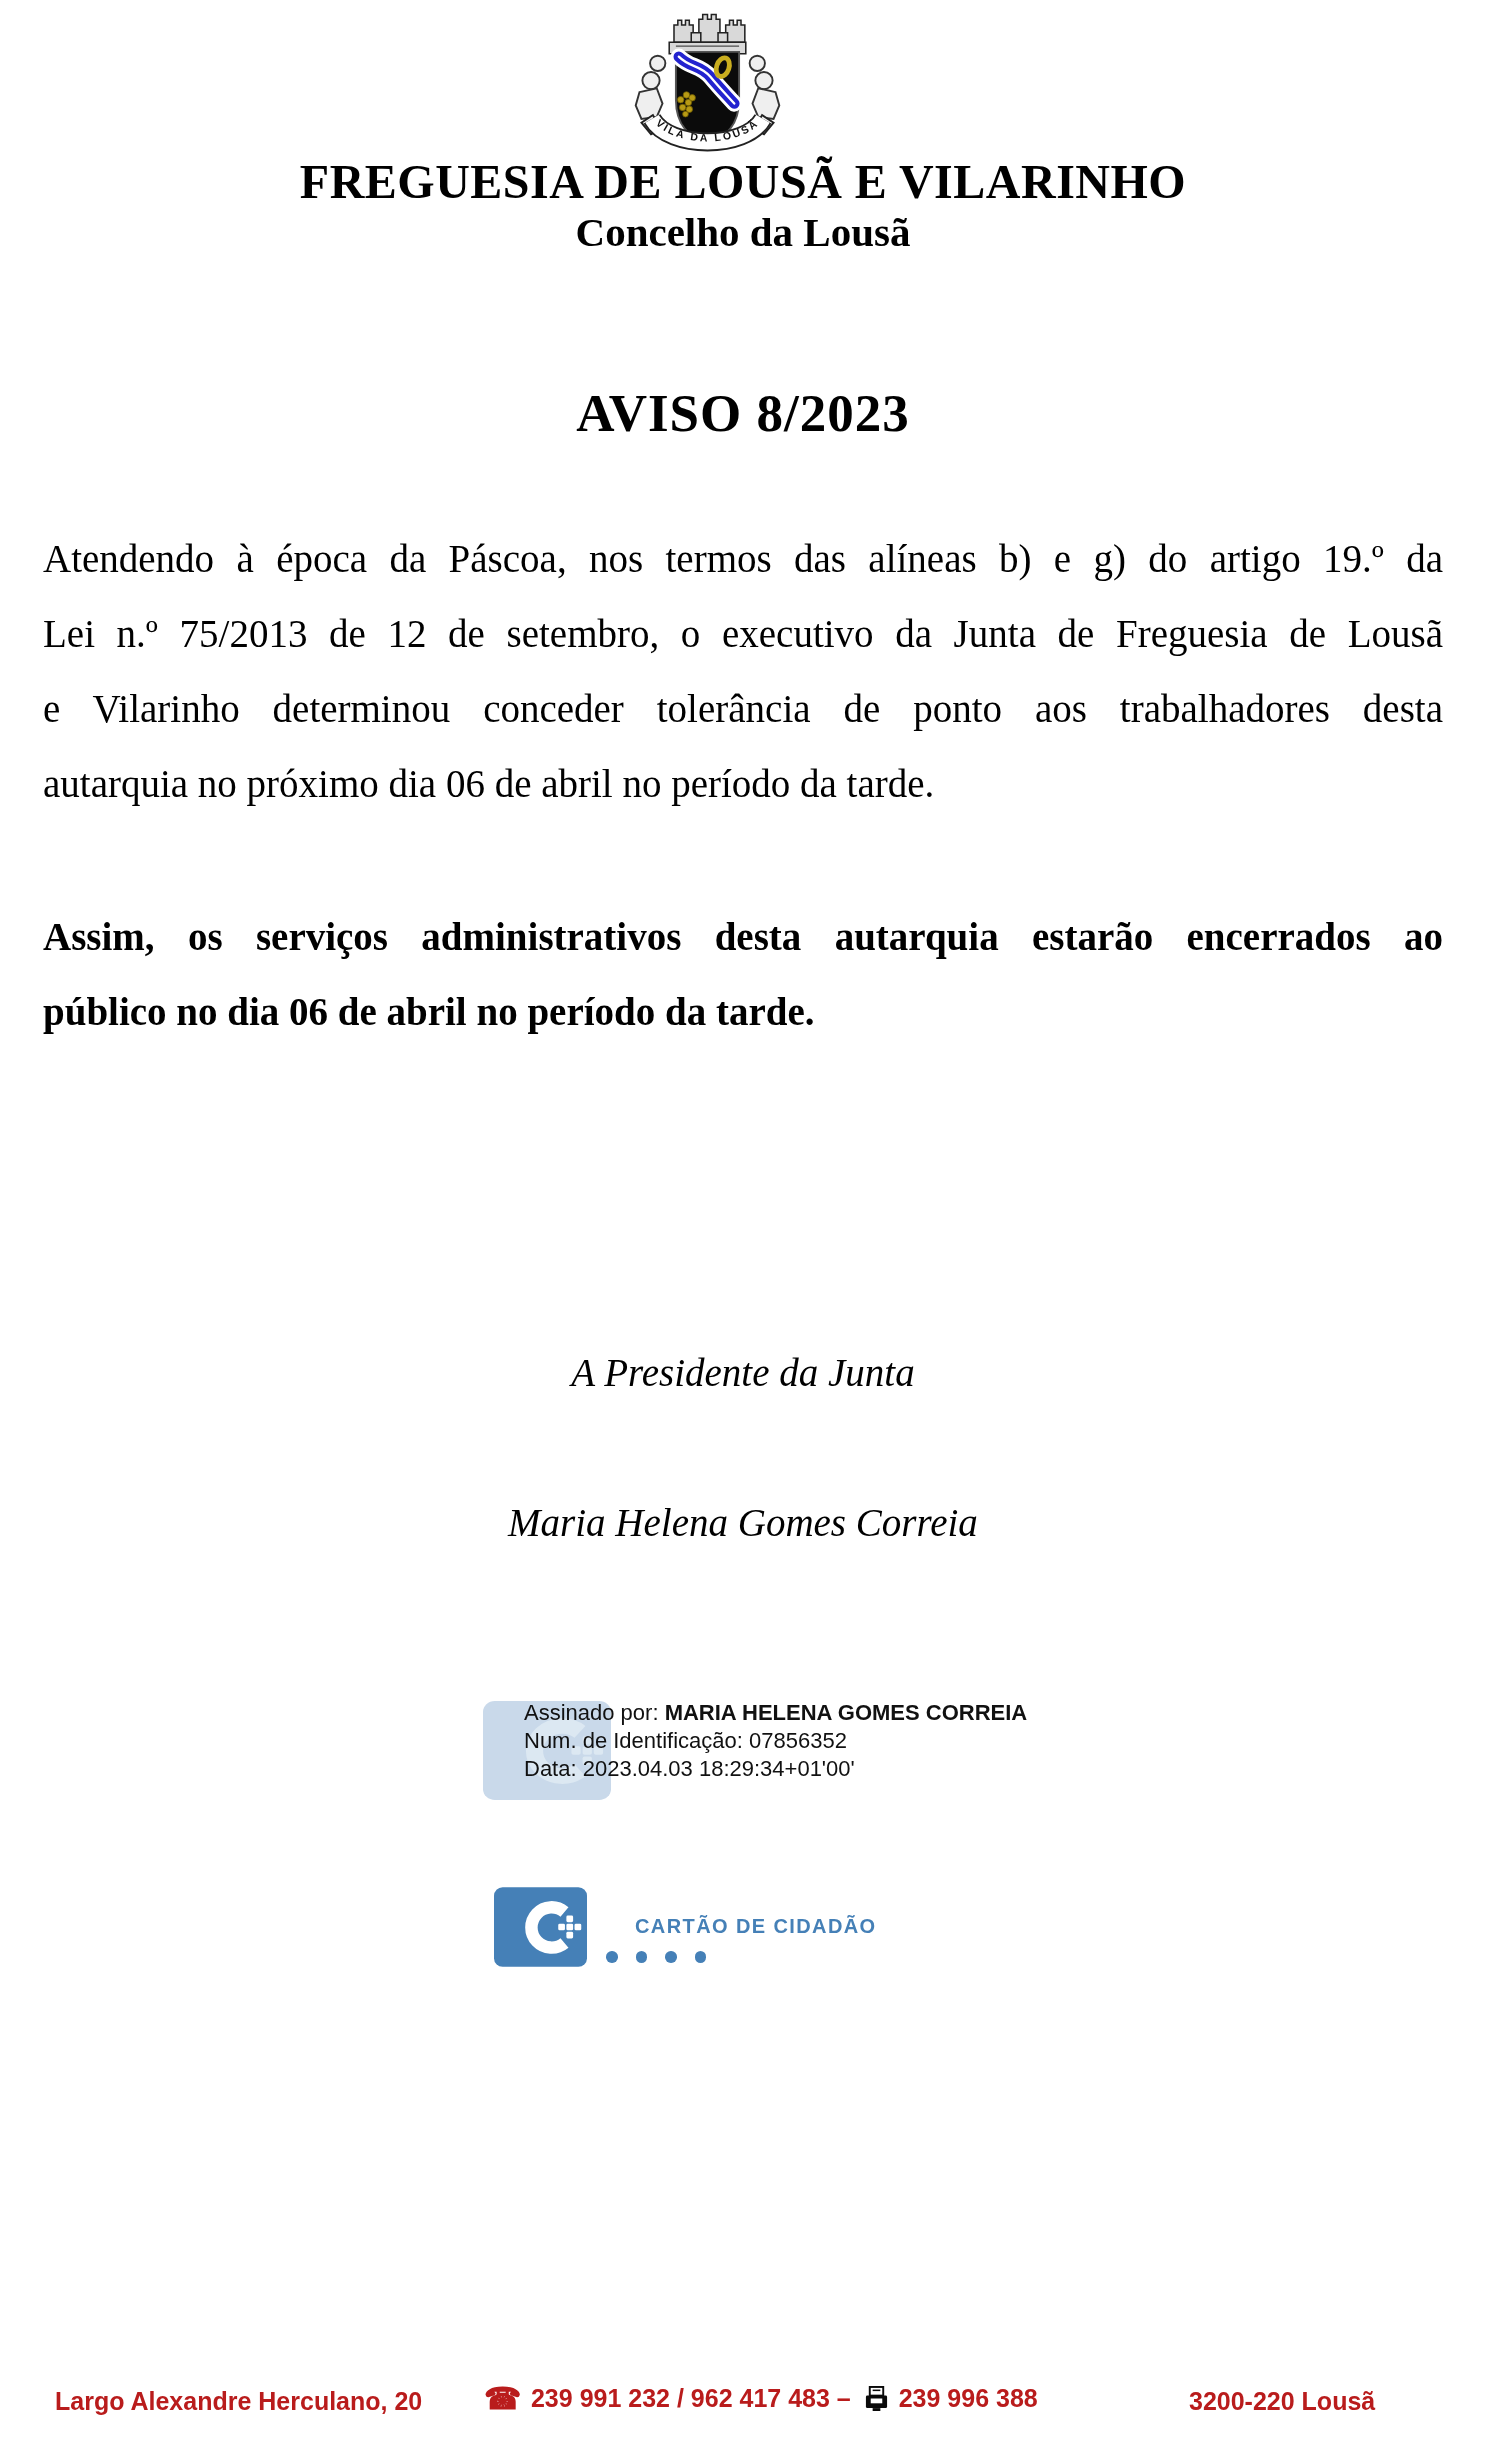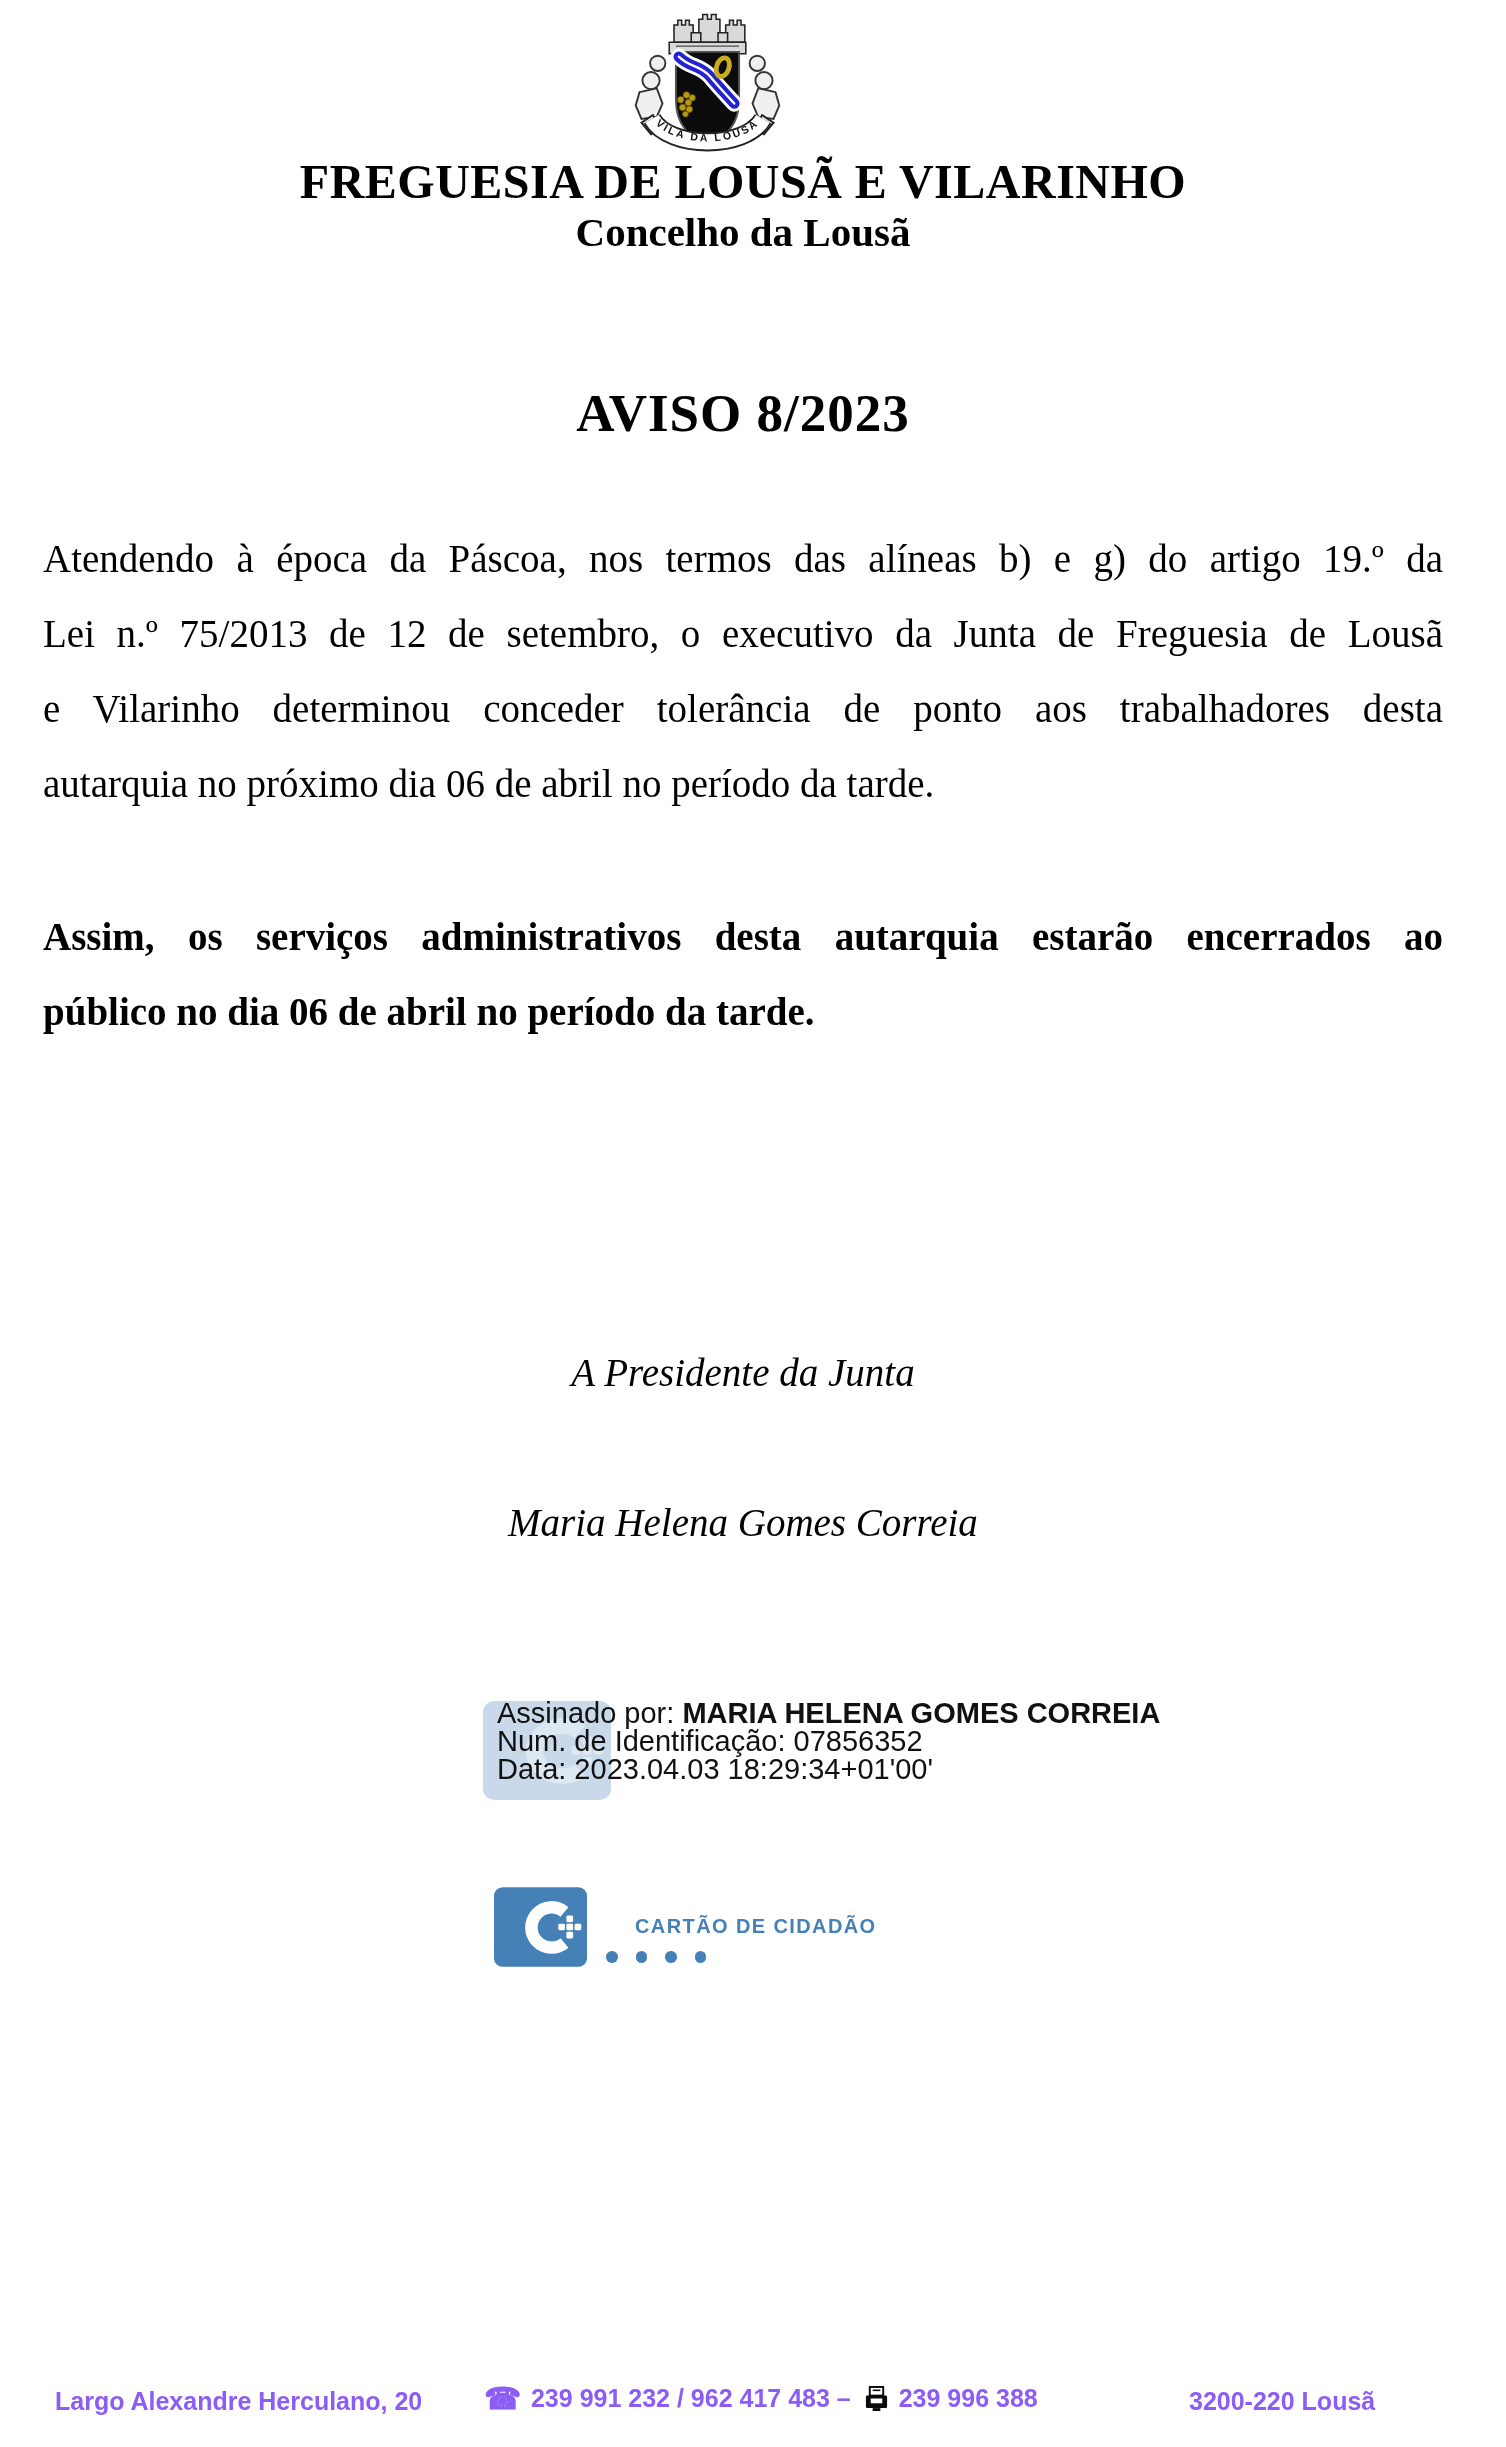--- a/index.html
+++ b/index.html
@@ -36,43 +36,43 @@
   .tline{width:1400px;line-height:75px;white-space:normal;}
   .just{text-align:justify;text-align-last:justify;}
   .dateline{left:43px;top:1150px;width:1400px;font-size:39px;line-height:75px;}
   .signoff{left:43px;width:1400px;text-align:center;font-size:39px;line-height:57px;font-style:italic;}
   .role{top:1344px;}
   .name{top:1494px;}
 
   
   .sig-watermark{left:483px;top:1701px;width:128px;height:99px;z-index:0;}
   .sig-block{
-    left:497px;top:1699px;z-index:1;
+    left:524px;top:1699px;z-index:1;
     font-family:"Liberation Sans", sans-serif;
-    font-size:29px;line-height:28px;color:#111;
+    font-size:22px;line-height:28px;color:#111;
     white-space:nowrap;
   }
   .sig-name{font-weight:bold;}
 
   
   .cc-box{left:494px;top:1887px;width:93px;height:80px;}
   .cc-label{
     left:635px;top:1915px;
     font-family:"Liberation Sans", sans-serif;
     font-weight:bold;font-size:20px;letter-spacing:1.4px;
     color:#4580b7;white-space:nowrap;
   }
   .cc-dots{left:606px;top:1951px;display:flex;gap:18px;}
   .cc-dots span{width:11.5px;height:11.5px;border-radius:50%;background:#4580b7;display:block;}
 
   
   .footer{
     left:0;top:2384px;width:1506px;height:38px;
     font-family:"Liberation Sans", sans-serif;
-    font-weight:bold;font-size:25px;color:#8b5cf6;
+    font-weight:bold;font-size:25px;color:#b91c1c;
   }
   .footer .addr{position:absolute;left:55px;top:2.9px;white-space:nowrap;}
   .footer .phones{position:absolute;left:484px;top:0;display:flex;align-items:center;gap:9.6px;white-space:nowrap;}
   .footer .postal{position:absolute;left:1189px;top:2.9px;white-space:nowrap;}
   .phone-glyph{font-size:30px;line-height:29px;}
   .fax-glyph{display:inline-block;margin-left:3.8px;}
 </style>
 </head>
 <body>
 

